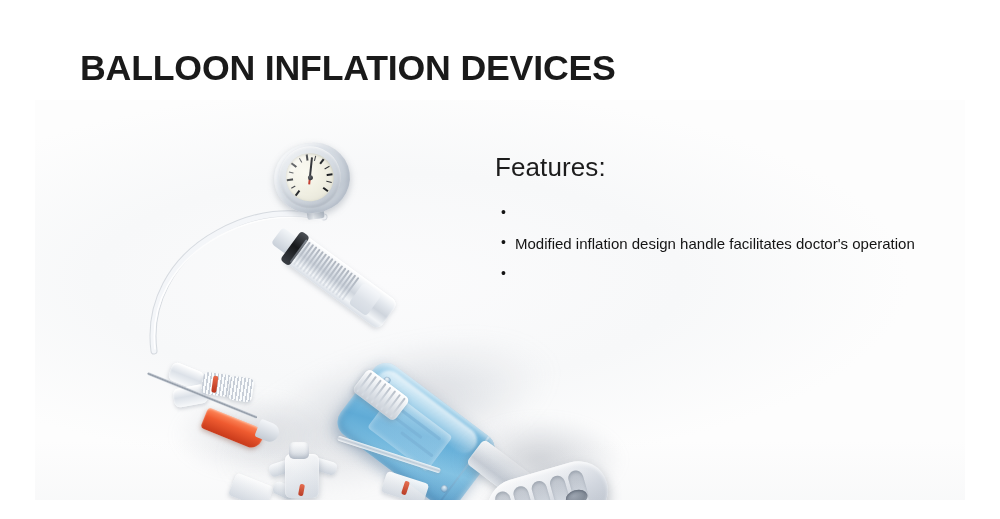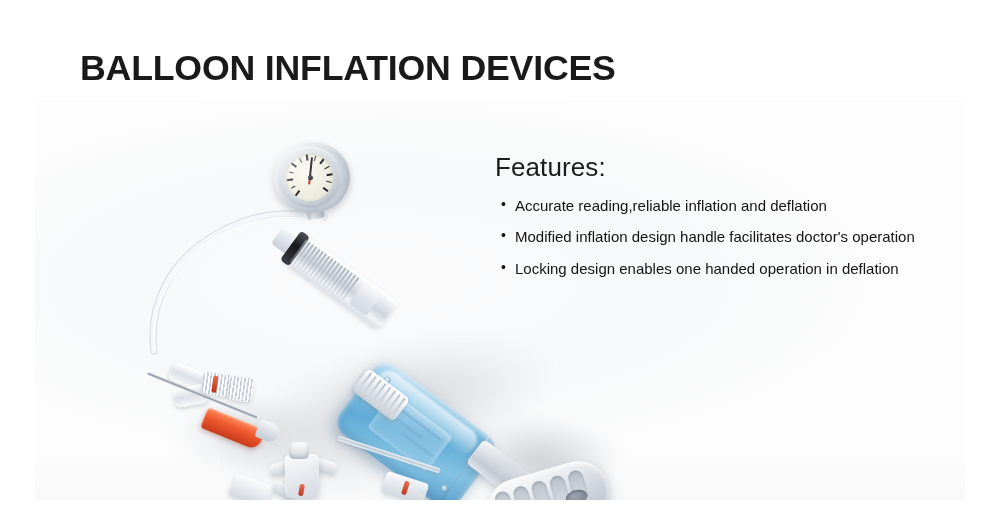--- a/index.html
+++ b/index.html
@@ -364,21 +364,21 @@
   .features {
     position:absolute;
     left:495px; top:152px;
     width:460px;
   }
   .features-title {
     font-size:26px;
     font-weight:normal;
     color:#1c1c1c;
     letter-spacing:0.1px;
-    margin-bottom:12px;
+    margin-bottom:20px;
   }
   .feature-list { list-style:none; }
   .feature-item {
     display:flex;
     align-items:flex-start;
     font-size:15px;
     color:#141414;
     line-height:1.42;
     margin-bottom:10px;
     padding-left:6px;
@@ -531,26 +531,24 @@
     </div>
 
     <div class="panel-soft-shadow"></div>
   </div>
 
   <div class="features">
     <div class="features-title">Features:</div>
     <ul class="feature-list">
       <li class="feature-item">
         <span class="feature-bullet">•</span>
-        <span>Accurate reading,reliable inflation and deflation</span>
       </li>
       <li class="feature-item">
         <span class="feature-bullet">•</span>
         <span>Modified inflation design handle facilitates doctor's operation</span>
       </li>
       <li class="feature-item">
         <span class="feature-bullet">•</span>
-        <span>Locking design enables one handed operation in deflation</span>
       </li>
     </ul>
   </div>
 
 </div>
 
 </body></html>

